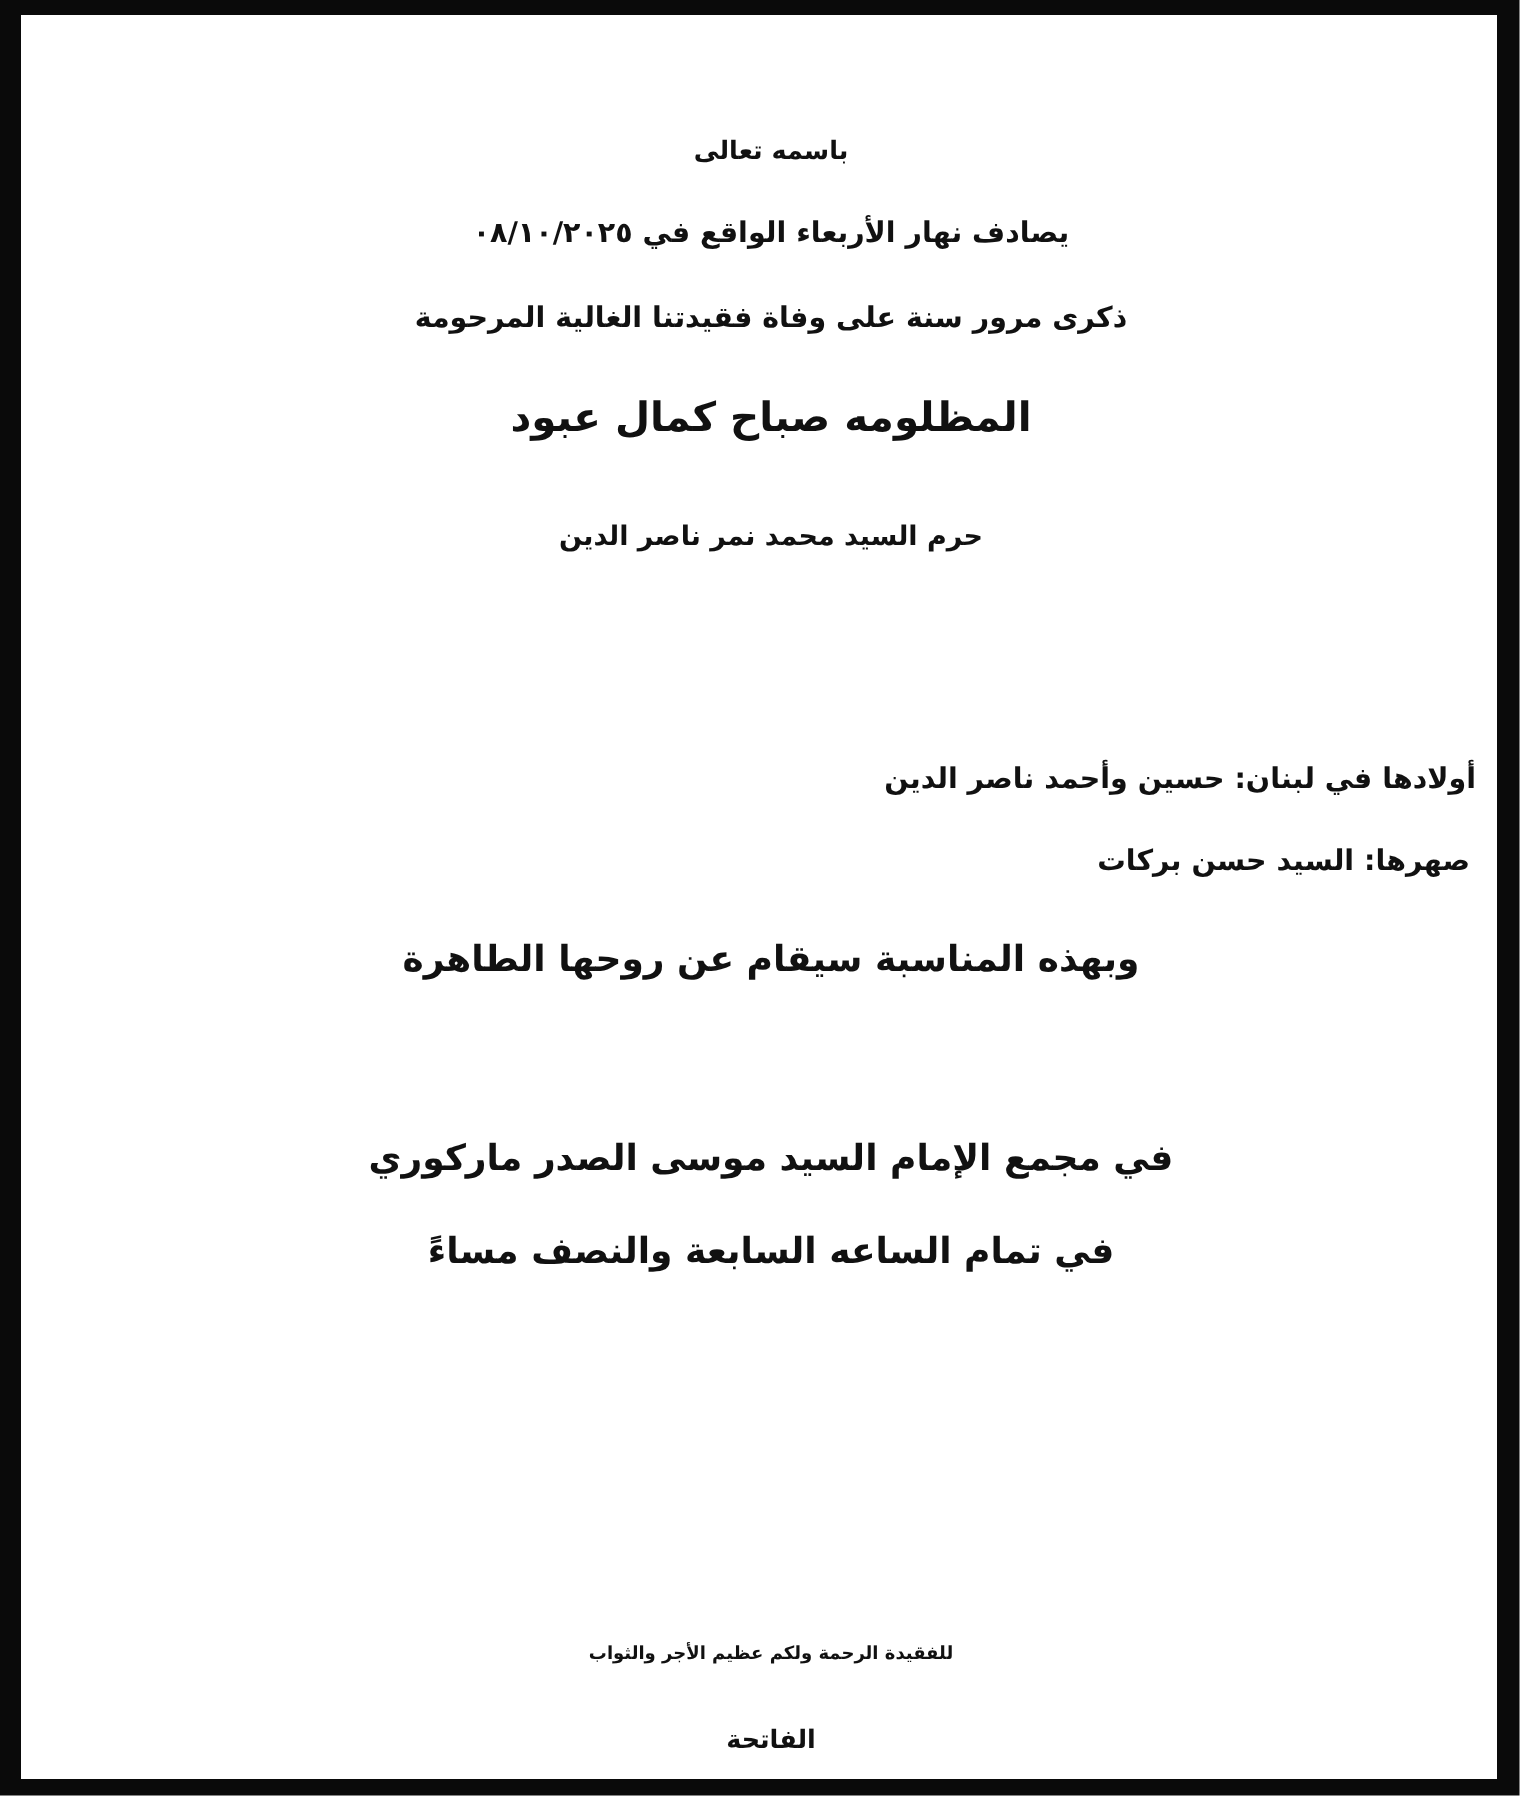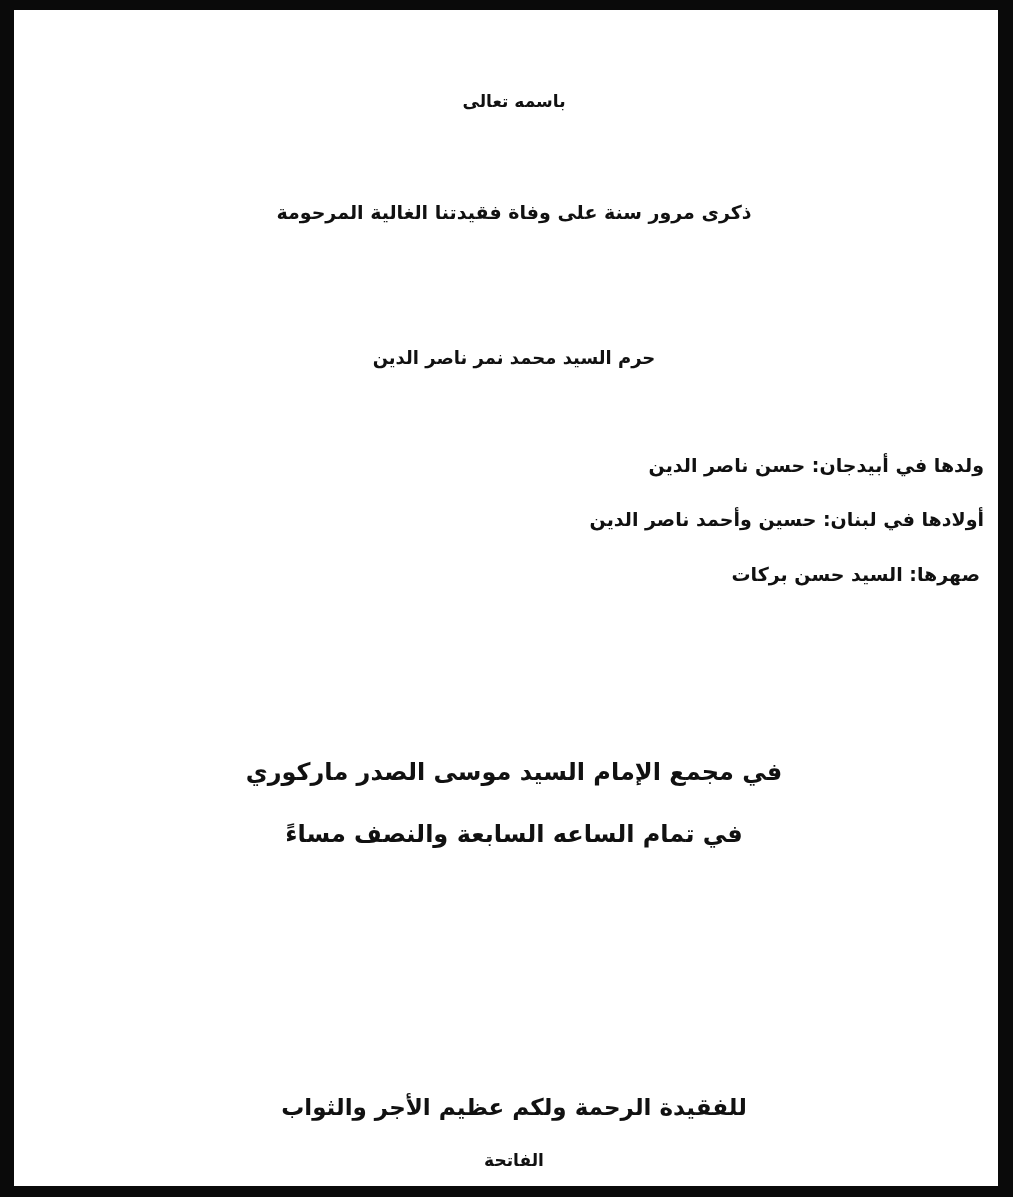--- a/index.html
+++ b/index.html
@@ -37,43 +37,42 @@
   .l-occ3     { top: 750px; font-size: 24px; }
   .l-occ4     { top: 812px; font-size: 24px; }
   .mourners {
     position: absolute;
     top: 920px; right: 12px; left: 92px;
     font-size: 24px; font-weight: bold;
     line-height: 34px;
     text-align: justify;
     text-align-last: right;
   }
-  .l-condol   { top: 1086px; font-size: 23px; }
+  .l-condol   { top: 1086px; font-size: 12px; }
   .l-fatiha   { top: 1142px; font-size: 17px; }
 </style>
 </head>
 <body>
 
 <div class="page">
   <div class="line center l-header" style="left:0;right:0;width:auto;">باسمه تعالى</div>
+  <div class="line center l-date">يصادف نهار الأربعاء الواقع في ٠٨/١٠/٢٠٢٥</div>
   <div class="line center l-memorial">ذكرى مرور سنة على وفاة فقيدتنا الغالية المرحومة</div>
+  <div class="line center l-name">المظلومه صباح كمال عبود</div>
   <div class="line center l-wife">حرم السيد محمد نمر ناصر الدين</div>
 
-  <div class="line l-son">
-    <span>ولدها في أبيدجان:</span>
-    <span>حسن ناصر الدين</span>
-  </div>
   <div class="line l-sons">
     <span>أولادها في لبنان:</span>
     <span>حسين وأحمد ناصر الدين</span>
   </div>
   <div class="line l-inlaw">
     <span>صهرها:</span>
     <span>السيد حسن بركات</span>
   </div>
 
+  <div class="line center l-occ1">وبهذه المناسبة سيقام عن روحها الطاهرة</div>
   <div class="line center l-occ3">في مجمع الإمام السيد موسى الصدر ماركوري</div>
   <div class="line center l-occ4">في تمام الساعه السابعة والنصف مساءً</div>
 
 
   <div class="line center l-condol">للفقيدة الرحمة ولكم عظيم الأجر والثواب</div>
   <div class="line center l-fatiha">الفاتحة</div>
 </div>
 
 </body></html>

